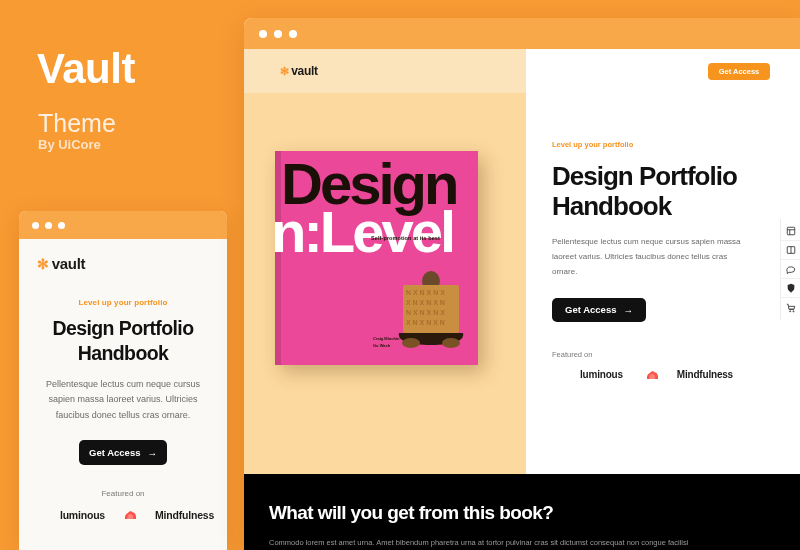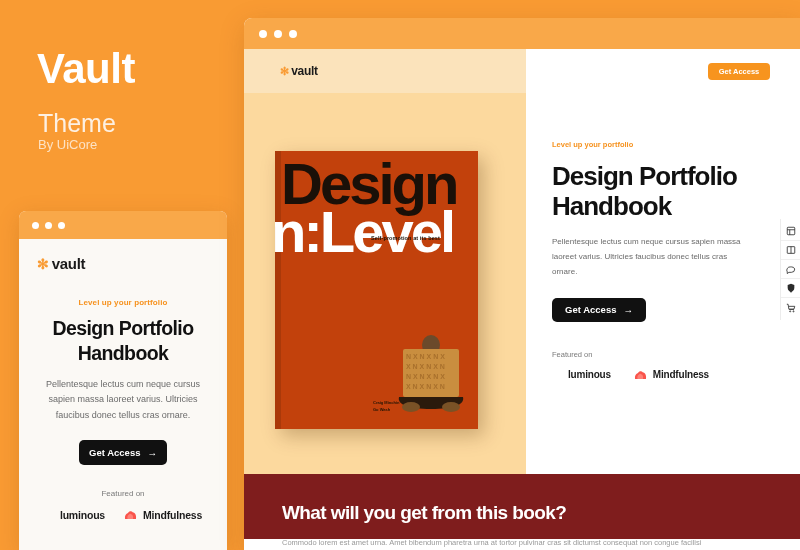--- a/index.html
+++ b/index.html
@@ -19,21 +19,21 @@
     position:absolute; left:37px; top:48px;
     font-size:42px; font-weight:700; color:#ffffff; letter-spacing:-0.5px;
     line-height:1;
   }
   .brand-sub{
     position:absolute; left:38px; top:97px;
     font-size:25px; font-weight:400; color:#fdf0e2; line-height:1;margin-top:14px;
   }
   .brand-by{
     position:absolute; left:38px; top:138px;
-    font-size:13px; font-weight:400; color:#fde2c4; line-height:1;
+    font-size:13px; font-weight:700; color:#fde2c4; line-height:1;
   }
 
   
   .mobile-card{
     position:absolute; left:19px; top:211px; width:208px; height:339px;
     background:#FBF9F5; border-radius:7px 7px 0 0; overflow:hidden;
     box-shadow:0 5px 22px rgba(120,60,0,.18);
   }
   .mc-bar{
     height:28px; background:#F9A849; display:flex; align-items:center;
@@ -63,21 +63,21 @@
     font-size:9.5px; font-weight:600;
   }
   .mc-btn{ width:88px; height:25px; margin:16px auto 0; }
   .featured-lbl{
     text-align:center; font-size:8px; color:#7a7a7a; margin-top:24px;
   }
   .logos{
     display:flex; align-items:center; justify-content:center; gap:18px;
     margin-top:11px;
   }
-  .logo-item{ display:flex; align-items:center; gap:5px; }
+  .logo-item{ display:flex; align-items:center; gap:17px; }
   .logo-name{ font-size:10.5px; font-weight:700; color:#1b1b1b; letter-spacing:-.2px; }
 
   
   .desktop{
     position:absolute; left:244px; top:18px; width:556px; height:532px;
     background:#ffffff; border-radius:8px 0 0 0; overflow:hidden;
     box-shadow:0 6px 26px rgba(120,60,0,.18);
   }
   .dk-bar{
     height:31px; background:#F9A849; display:flex; align-items:center;
@@ -101,22 +101,22 @@
     display:flex; align-items:center; justify-content:center;
     font-family:"Liberation Sans", sans-serif; cursor:pointer;
     margin-right:18px;
   }
 
   .dk-hero{ display:flex; height:381px; }
   .hero-left{
     width:282px; background:#FCD99E; position:relative;
   }
   .book{
-    position:absolute; left:31px; top:58px; width:203px; height:278px;
-    background:#c2410c; box-shadow:6px 7px 18px rgba(80,40,0,.28);
+    position:absolute; left:31px; top:58px; width:203px; height:214px;
+    background:#ec4899; box-shadow:6px 7px 18px rgba(80,40,0,.28);
     overflow:hidden;
   }
   .book-spine{
     position:absolute; left:0; top:0; width:6px; height:100%;
     background:rgba(0,0,0,.12);
   }
   .bk-t1{
     position:absolute; left:6px; top:6px; font-size:58px; font-weight:700;
     color:#1a1008; line-height:.92; letter-spacing:-3px; white-space:nowrap;
   }
@@ -165,21 +165,21 @@
     padding:3px 0;
   }
   .rail-item{
     width:20px; height:19px; display:flex; align-items:center; justify-content:center;
     border-bottom:1px solid #efefef; cursor:pointer;
   }
   .rail-item:last-child{ border-bottom:none; }
 
   
   .dk-dark{
-    background:#7f1d1d; height:65px; padding:28px 0 0 38px; color:#fff;
+    background:#000000; height:76px; padding:28px 0 0 25px; color:#fff;
   }
   .dark-h2{ font-size:19px; font-weight:700; letter-spacing:-.6px; }
   .dark-p{
     font-size:7.5px; color:#9a9a9a; line-height:2.05; margin-top:11px;
     width:430px;
   }
 </style>
 </head>
 <body>
 

